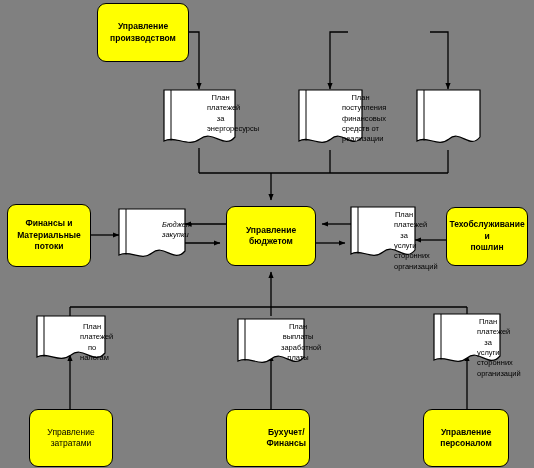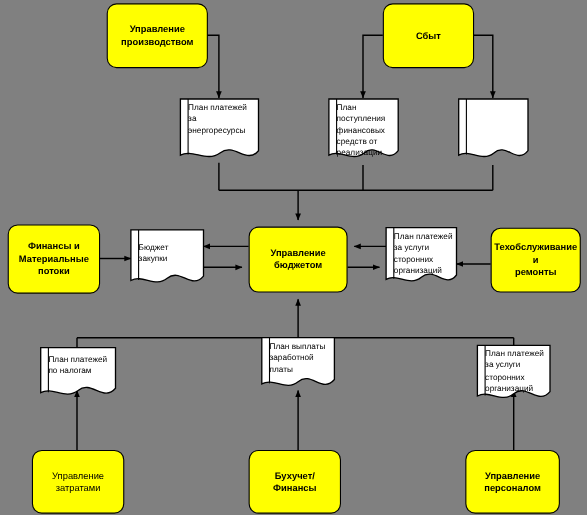--- a/index.html
+++ b/index.html
@@ -57,24 +57,26 @@
     position: absolute;
     left: 0;
     top: 0;
     overflow: visible;
   }
   .doc .lbl {
     position: absolute;
     left: 8px;
     top: 4px;
     right: 2px;
+    text-align: center;
     font-size: 7.5px;
     line-height: 1.38;
     color: #000000;
     white-space: pre-line;
+    padding-left: 36px;
   }
 </style>
 </head>
 <body>
 
 <div id="canvas">
 
   <svg id="wires" viewBox="0 0 534 468">
     <defs>
       <marker id="ah" markerWidth="7" markerHeight="7" refX="6" refY="3" orient="auto" markerUnits="userSpaceOnUse">
@@ -105,23 +107,20 @@
       <path d="M271,410 L271,355" marker-end="url(#ah)"></path>
       <path d="M467,410 L467,355" marker-end="url(#ah)"></path>
     </g>
   </svg>
 
   <div class="proc" style="left:97px; top:3px; width:92px; height:59px;">
     <span class="lbl">Управление
 производством</span>
   </div>
 
-  <div class="proc" style="left:348px; top:3px; width:83px; height:59px;">
-    <span class="lbl">Сбыт</span>
-  </div>
 
   <div class="doc" style="left:163px; top:89px; width:73px; height:60px;">
     <svg width="73" height="60" viewBox="0 0 73 60">
       <path d="M1,1 L72,1 L72,48 C61,61 50,40 37,50 C25,59 12,46 1,52 Z" fill="#FFFFFF" stroke="#000000" stroke-width="1.2"></path>
       <line x1="8" y1="1" x2="8" y2="51.5" stroke="#000000" stroke-width="1"></line>
     </svg>
     <span class="lbl">План платежей
 за
 энергоресурсы</span>
   </div>
@@ -149,21 +148,21 @@
     <span class="lbl">Финансы и
 Материальные
 потоки</span>
   </div>
 
   <div class="doc" style="left:118px; top:208px; width:68px; height:56px;">
     <svg width="68" height="56" viewBox="0 0 68 56">
       <path d="M1,1 L67,1 L67,43 C56,56 46,35 34,45 C23,54 12,41 1,47 Z" fill="#FFFFFF" stroke="#000000" stroke-width="1.2"></path>
       <line x1="8" y1="1" x2="8" y2="46.5" stroke="#000000" stroke-width="1"></line>
     </svg>
-    <span class="lbl" style="top:12px;">Бюджет
+    <span class="lbl" style="top:12px;font-style:italic;">Бюджет
 закупки</span>
   </div>
 
   <div class="proc" style="left:226px; top:206px; width:90px; height:60px;">
     <span class="lbl">Управление
 бюджетом</span>
   </div>
 
   <div class="doc" style="left:350px; top:206px; width:66px; height:58px;">
     <svg width="66" height="58" viewBox="0 0 66 58">
@@ -171,33 +170,33 @@
       <line x1="8" y1="1" x2="8" y2="47.5" stroke="#000000" stroke-width="1"></line>
     </svg>
     <span class="lbl">План платежей
 за услуги
 сторонних
 организаций</span>
   </div>
 
   <div class="proc" style="left:446px; top:207px; width:82px; height:59px;">
     <span class="lbl">Техобслуживание и
-ремонты</span>
+пошлин</span>
   </div>
 
   <div class="doc" style="left:36px; top:315px; width:70px; height:50px;">
     <svg width="70" height="50" viewBox="0 0 70 50">
       <path d="M1,1 L69,1 L69,38 C58,51 47,30 35,40 C23,49 12,36 1,42 Z" fill="#FFFFFF" stroke="#000000" stroke-width="1.2"></path>
       <line x1="8" y1="1" x2="8" y2="41.5" stroke="#000000" stroke-width="1"></line>
     </svg>
     <span class="lbl" style="top:7px;">План платежей
 по налогам</span>
   </div>
 
-  <div class="doc" style="left:237px; top:306px; width:80px; height:52px;">
+  <div class="doc" style="left:237px; top:318px; width:80px; height:52px;">
     <svg width="68" height="52" viewBox="0 0 68 52">
       <path d="M1,1 L67,1 L67,39 C56,52 46,31 34,41 C23,50 12,37 1,43 Z" fill="#FFFFFF" stroke="#000000" stroke-width="1.2"></path>
       <line x1="8" y1="1" x2="8" y2="42.5" stroke="#000000" stroke-width="1"></line>
     </svg>
     <span class="lbl">План выплаты
 заработной
 платы</span>
   </div>
 
   <div class="doc" style="left:433px; top:313px; width:68px; height:56px;">
@@ -209,21 +208,21 @@
 за услуги
 сторонних
 организаций</span>
   </div>
 
   <div class="proc plain" style="left:29px; top:409px; width:84px; height:58px;">
     <span class="lbl">Управление
 затратами</span>
   </div>
 
-  <div class="proc" style="left:226px; top:409px; width:84px; height:58px;">
+  <div class="proc" style="left:226px; top:409px; width:84px; height:58px;justify-content:flex-end;">
     <span class="lbl">Бухучет/
 Финансы</span>
   </div>
 
   <div class="proc" style="left:423px; top:409px; width:86px; height:58px;">
     <span class="lbl">Управление
 персоналом</span>
   </div>
 
 </div>

